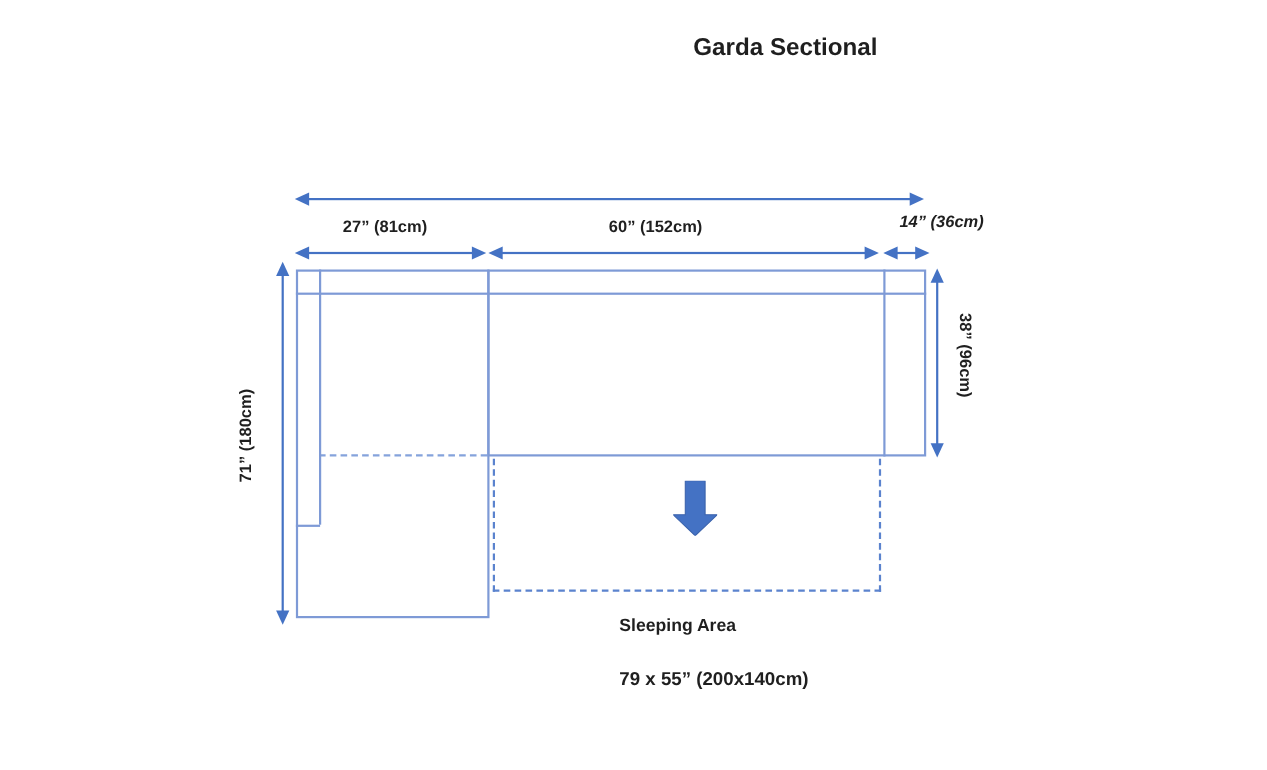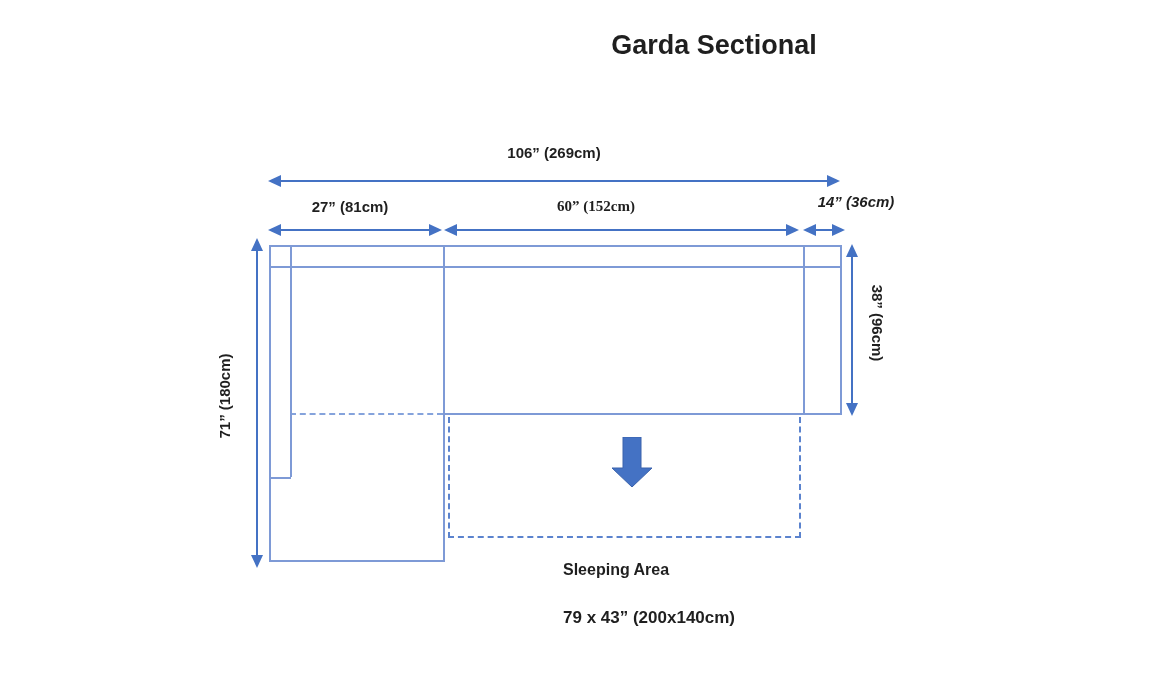--- a/index.html
+++ b/index.html
@@ -3,21 +3,21 @@
 <meta charset="utf-8">
 <style>
   html,body{margin:0;padding:0;background:#ffffff;}
   .canvas{
     position:relative;width:1152px;height:700px;background:#ffffff;overflow:hidden;
     font-family:"Liberation Sans","DejaVu Sans",sans-serif;color:var(--text,#1f1f1f);
   }
   .title{
     position:absolute;left:0;top:30px;width:1152px;margin:0;
     transform:translateX(138px);
-    font-size:27px;font-weight:700;text-align:center;width:1152px;
+    font-size:22px;font-weight:700;text-align:center;width:1152px;
     left:-570px; 
   }
   .title{left:489px;width:450px;transform:none;}
   .dim-label{
     position:absolute;font-size:15px;font-weight:700;text-align:center;white-space:nowrap;
   }
   .dim-label.rot-ccw{transform:translate(-50%,-50%) rotate(-90deg);}
   .dim-label.rot-cw{transform:translate(-50%,-50%) rotate(90deg);}
   .bottom-label{position:absolute;font-weight:700;white-space:nowrap;}
 
@@ -50,35 +50,34 @@
   .fine-dash{position:absolute;height:0;border-top:2px dashed var(--fine-dash,#85A3DC);}
   .block-arrow{position:absolute;}
 </style>
 </head>
 <body>
 
 <div class="canvas">
 
   <h1 class="title">Garda Sectional</h1>
 
-  <div class="dim-label" style="left:454px;top:144px;width:200px;">106” (269cm)</div>
   <div class="harrow" style="left:268px;top:174px;width:572px;">
     <span class="ah-l"></span>
     <span class="hl"></span>
     <span class="ah-r"></span>
   </div>
 
   <div class="dim-label" style="left:270px;top:198px;width:160px;">27” (81cm)</div>
   <div class="harrow" style="left:268px;top:223px;width:174px;">
     <span class="ah-l"></span>
     <span class="hl"></span>
     <span class="ah-r"></span>
   </div>
 
-  <div class="dim-label" style="left:516px;top:198px;width:160px;font-family:Liberation Serif, serif;">60” (152cm)</div>
+  <div class="dim-label" style="left:516px;top:198px;width:160px;">60” (152cm)</div>
   <div class="harrow" style="left:444px;top:223px;width:355px;">
     <span class="ah-l"></span>
     <span class="hl"></span>
     <span class="ah-r"></span>
   </div>
 
   <div class="dim-label" style="left:776px;top:193px;width:160px;font-style:italic;">14” (36cm)</div>
   <div class="harrow" style="left:803px;top:223px;width:42px;">
     <span class="ah-l"></span>
     <span class="hl" style="left:10px;right:10px;"></span>
@@ -106,15 +105,15 @@
   <div class="hline" style="left:269px;top:266px;width:573px;"></div>
   <div class="vline" style="left:290px;top:245px;height:232px;"></div>
   <div class="hline" style="left:269px;top:477px;width:22px;"></div>
   <div class="vline" style="left:803px;top:245px;height:170px;"></div>
 
   <svg class="block-arrow" style="left:612px;top:437px;" width="40" height="50" viewBox="0 0 40 50">
     <polygon points="11,0 29,0 29,31 40,31 20,50 0,31 11,31" style="fill:var(--block-arrow-fill,#4472C4);stroke:var(--block-arrow-stroke,#3B63AC);stroke-width:1;"></polygon>
   </svg>
 
   <div class="bottom-label" style="left:563px;top:561px;font-size:16px;">Sleeping Area</div>
-  <div class="bottom-label" style="left:563px;top:608px;font-size:17px;">79 x 43” (200x140cm)</div>
+  <div class="bottom-label" style="left:563px;top:608px;font-size:17px;">79 x 55” (200x140cm)</div>
 
 </div>
 
 </body></html>

